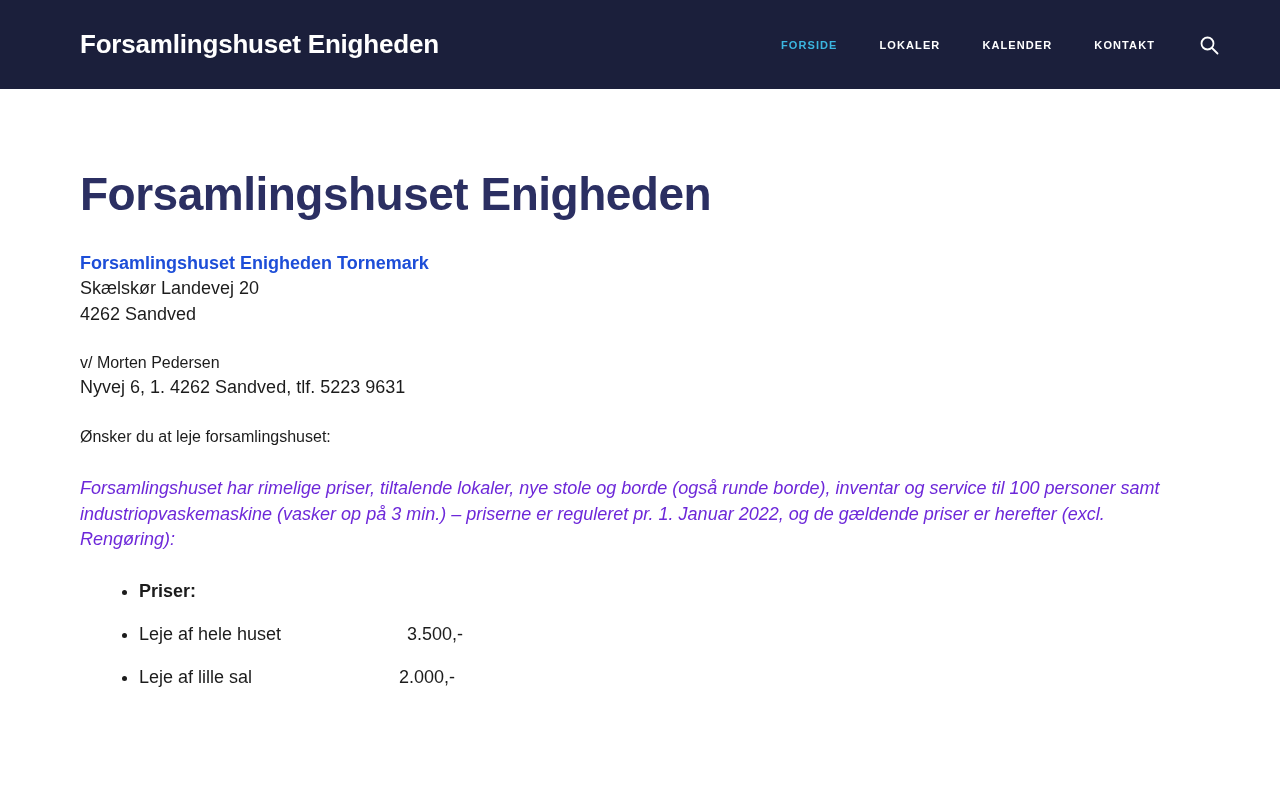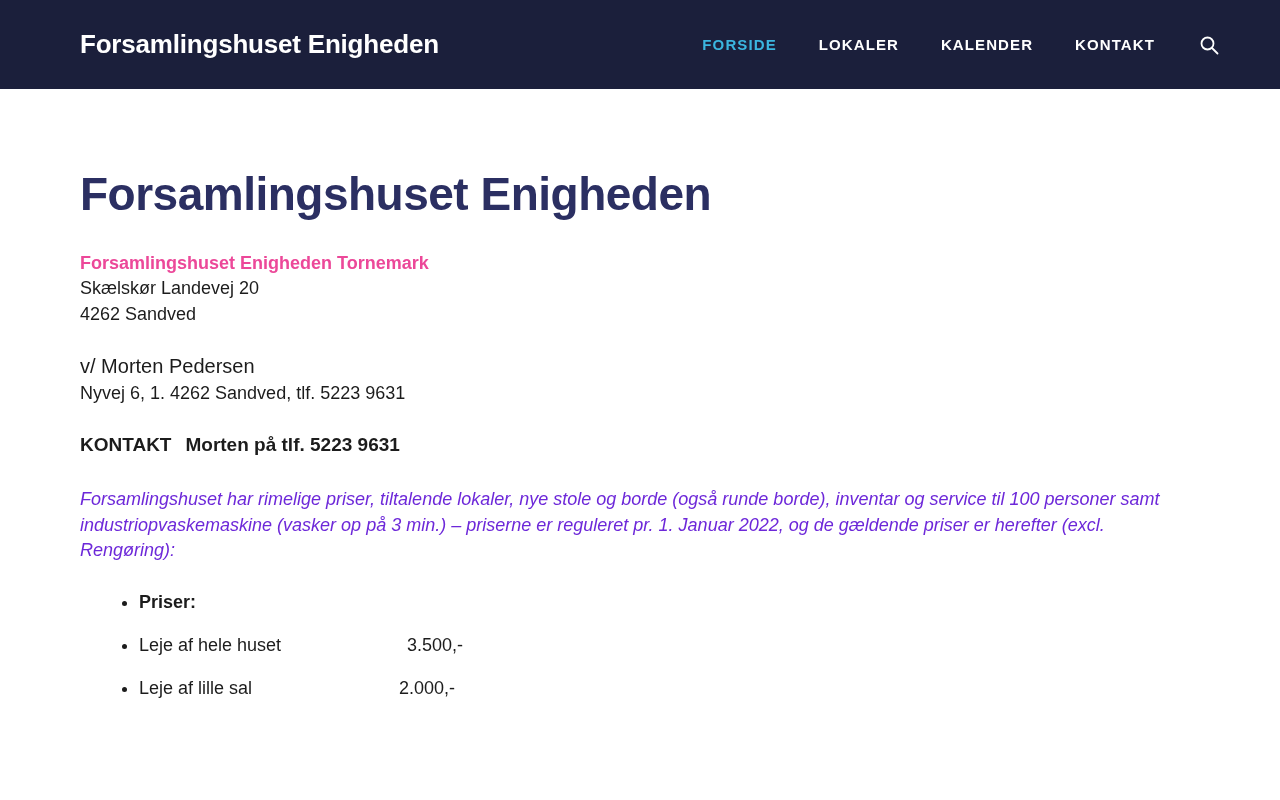--- a/index.html
+++ b/index.html
@@ -30,21 +30,21 @@
     letter-spacing: -0.2px;
     white-space: nowrap;
   }
   .nav {
     display: flex;
     align-items: center;
     gap: 0;
   }
   .nav-item {
     color: #ffffff;
-    font-size: 15px;
+    font-size: 11px;
     font-weight: 700;
     letter-spacing: 1.1px;
     padding: 0 21px;
     text-decoration: none;
     cursor: pointer;
     white-space: nowrap;
   }
   .nav-item.active { color: #3bb6e0; }
   .search-btn {
     margin-left: 22px;
@@ -78,33 +78,33 @@
     font-size: 18px;
     font-weight: 700;
     font-style: italic;
     color: #1c1c1c;
     margin: 48px 0 0 0;
     line-height: 1.4;
   }
   .addr-name {
     font-size: 18px;
     font-weight: 700;
-    color: #ec4899;
+    color: #1d4ed8;
     margin: 31px 0 0 0;
     line-height: 1.42;
   }
   .body-line {
     font-size: 18px;
     color: #1c1c1c;
     margin: 0;
     line-height: 1.42;
     font-weight: 400;
   }
   .para {
-    font-size: 20px;
+    font-size: 16px;
     color: #1c1c1c;
     margin: 25px 0 0 0;
     line-height: 1.42;
   }
   .kontakt-line {
     font-size: 19px;
     font-weight: 700;
     color: #1c1c1c;
     margin: 26px 0 0 0;
     line-height: 1.42;
@@ -156,24 +156,22 @@
   <h1 class="page-title">Forsamlingshuset Enigheden</h1>
 
 
   <p class="addr-name">Forsamlingshuset Enigheden Tornemark</p>
   <p class="body-line">Skælskør Landevej 20</p>
   <p class="body-line">4262 Sandved</p>
 
   <p class="para">v/ Morten Pedersen</p>
   <p class="body-line">Nyvej 6, 1. 4262 Sandved, tlf. 5223 9631</p>
 
+  <p class="para">Ønsker du at leje forsamlingshuset:</p>
 
-  <p class="kontakt-line">
-    <span>KONTAKT</span><span class="sp"></span><span>Morten på tlf. 5223 9631</span>
-  </p>
 
   <p class="italic-block">Forsamlingshuset har rimelige priser, tiltalende lokaler, nye stole og borde (også runde borde), inventar og service til 100 personer samt industriopvaskemaskine (vasker op på 3 min.) – priserne er reguleret pr. 1. Januar 2022, og de gældende priser er herefter (excl. Rengøring):</p>
 
   <ul class="price-list">
     <li class="bold">
       <span class="price-label">Priser:</span>
     </li>
     <li>
       <span class="price-label" style="width:268px">Leje af hele huset</span><span class="price-val">3.500,-</span>
     </li>

